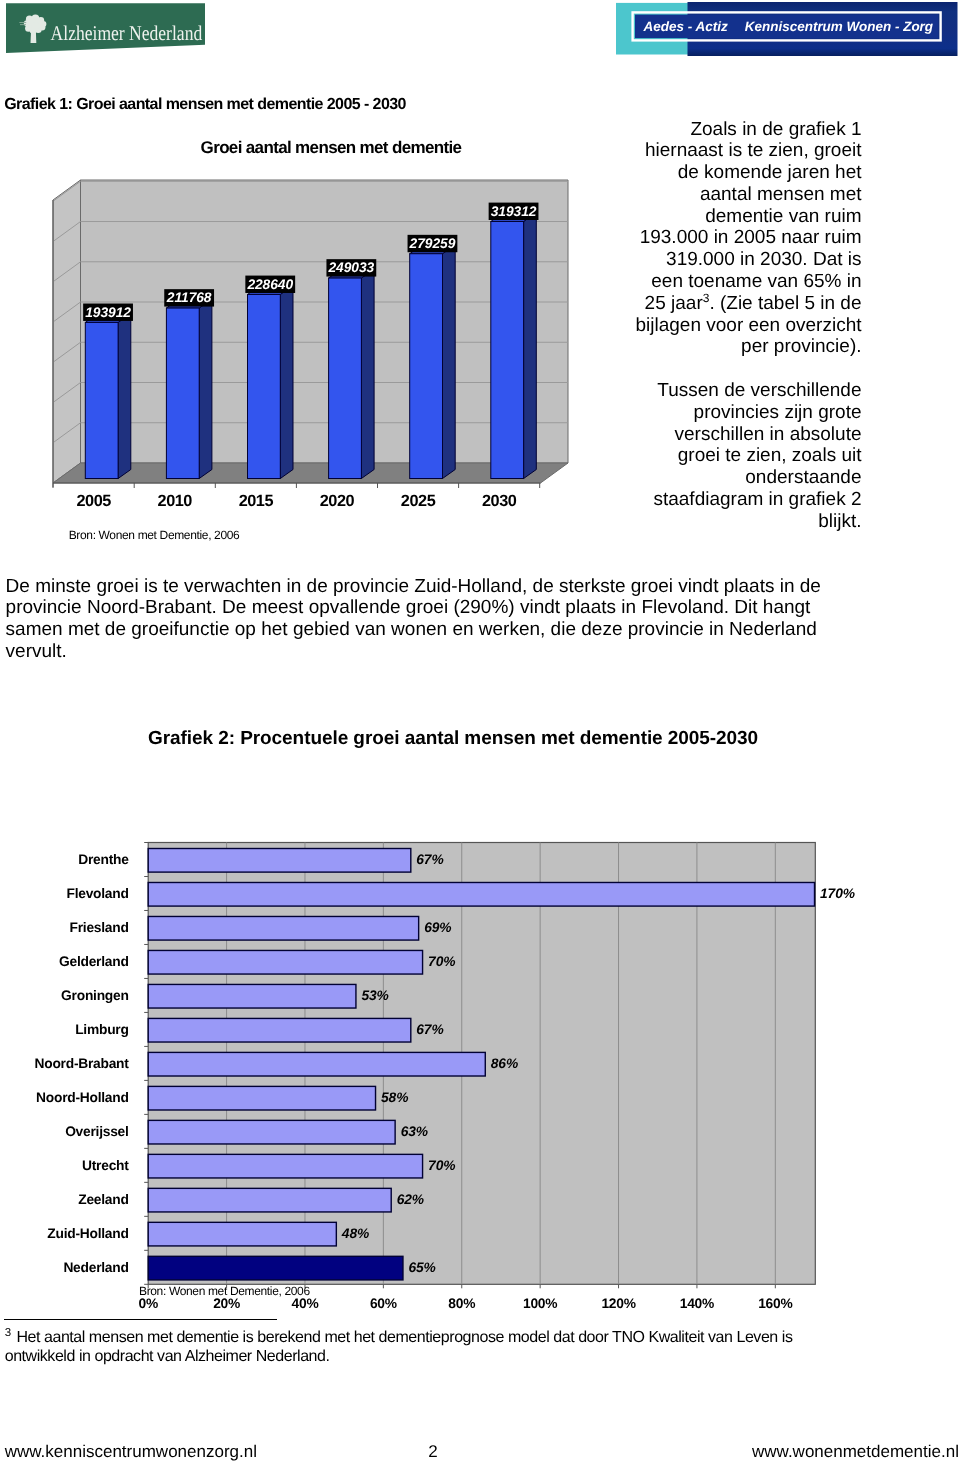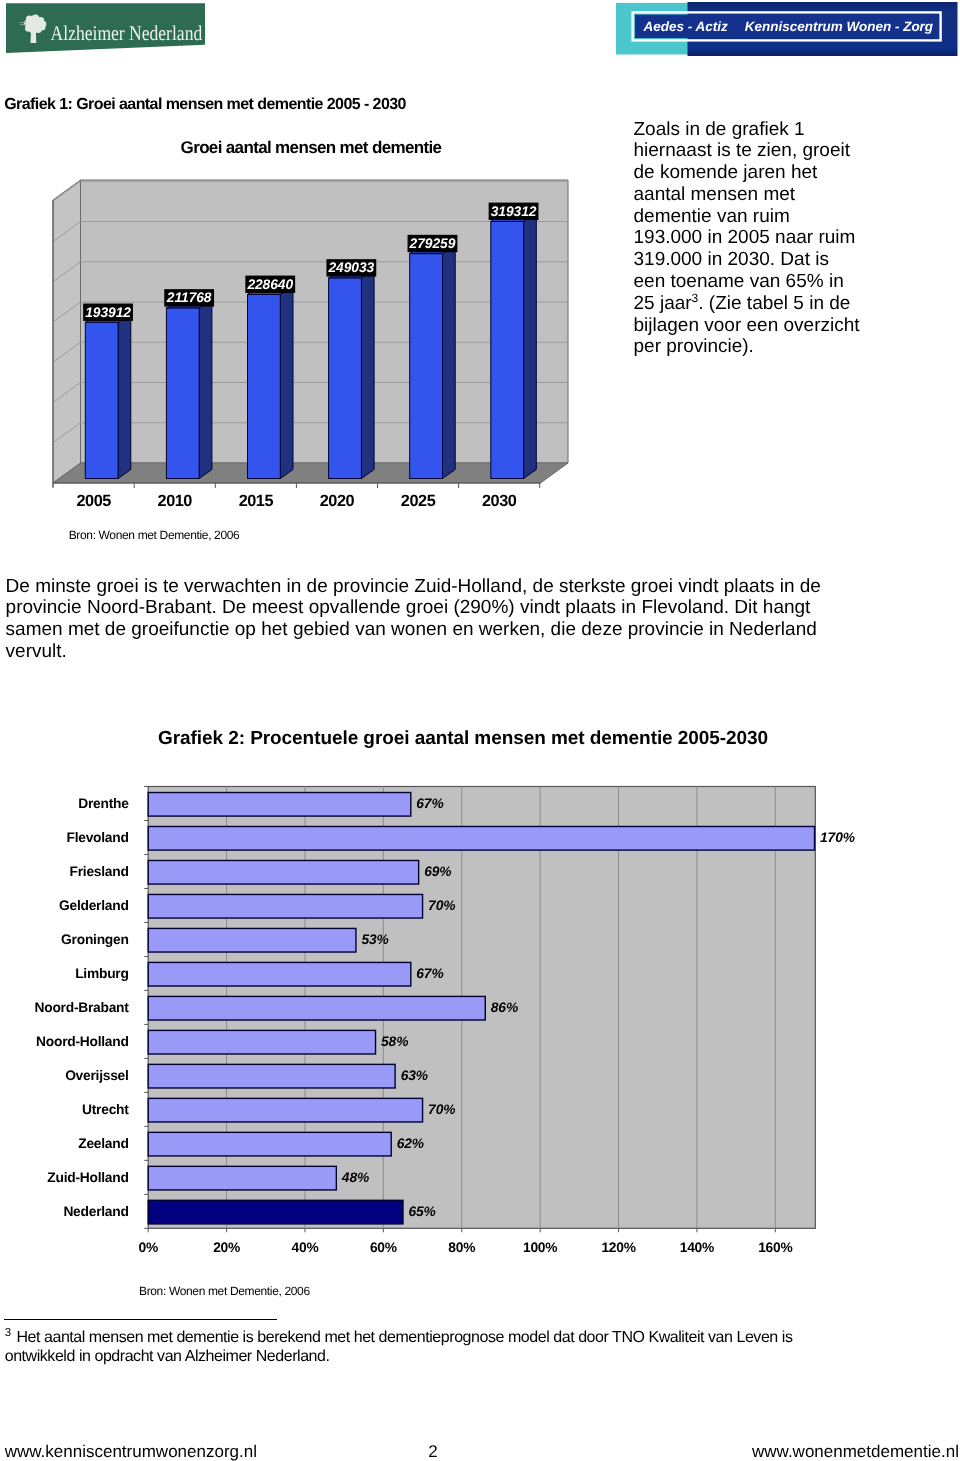--- a/index.html
+++ b/index.html
@@ -10,48 +10,48 @@
   .page{position:relative;width:960px;height:1461px;will-change:opacity;opacity:0.9999;}
   .abs{position:absolute;}
 
   
   #hdr-left{left:6px;top:3px;width:200px;height:50px;}
   #hdr-left svg{display:block;}
   #hdr-right{left:616px;top:2px;width:342px;height:65px;}
 
   
   #fig1-cap{left:4.2px;top:95.5px;font-size:16px;font-weight:700;letter-spacing:-0.57px;white-space:nowrap;}
-  #fig2-cap{left:158px;top:728.3px;font-size:19px;font-weight:700;letter-spacing:-0.07px;white-space:nowrap;}
-
-  .chart1-title{font-size:17px;font-weight:700;letter-spacing:-0.65px;white-space:nowrap;}
+  #fig2-cap{left:148px;top:728.3px;font-size:19px;font-weight:700;letter-spacing:-0.07px;white-space:nowrap;}
+
+  .chart1-title{font-size:17px;font-weight:700;letter-spacing:-0.65px;white-space:nowrap;margin-left:20px;}
   #c1-title{left:180.6px;top:137.5px;}
 
   .srcnote{font-size:12px;letter-spacing:-0.35px;white-space:nowrap;}
   #c1-src{left:68.7px;top:527.5px;}
   #c2-src{left:139px;top:1283.5px;}
 
-  #sidebar{left:633.5px;top:118.5px;width:228px;font-size:19px;line-height:21.8px;}
+  #sidebar{left:633.5px;top:118.5px;width:228px;font-size:19px;line-height:21.8px;text-align:right;}
   #sidebar p{margin:0;}
   #sidebar .gap{height:21.8px;}
   sup{font-size:12px;vertical-align:super;line-height:0;}
 
   #bodypara{left:5.6px;top:575.7px;width:840px;font-size:19px;line-height:21.8px;}
 
   
   #fn-rule{left:3.75px;top:1318.8px;width:273px;height:0;border-top:1.2px solid #000;}
   #footnote{left:4.7px;top:1329px;width:810px;font-size:16px;line-height:18.8px;letter-spacing:-0.45px;}
   #footnote .mk{font-size:11.5px;vertical-align:super;line-height:0;margin-right:1.8px;}
 
   
   #pgfooter{left:0px;top:1444.2px;width:960px;height:18px;font-size:17px;font-weight:400;line-height:15px;}
   #pgfooter .l{position:absolute;left:4.7px;top:0;}
   #pgfooter .c{position:absolute;left:403px;top:0;width:60px;text-align:center;}
   #pgfooter .r{position:absolute;left:704px;top:0;margin-left:48px;}
   
-  #chart2{left:0px;top:772px;width:900px;height:500px;}
+  #chart2{left:0px;top:828px;width:900px;height:500px;}
   .c2-cat{position:absolute;font-size:13.8px;font-weight:700;text-align:right;white-space:nowrap;line-height:14px;letter-spacing:-0.25px;}
   .c2-lbl{position:absolute;font-size:13.8px;font-weight:700;font-style:italic;white-space:nowrap;line-height:14px;letter-spacing:-0.1px;}
   .c2-tick{position:absolute;font-size:13.8px;font-weight:700;text-align:center;line-height:14px;letter-spacing:-0.25px;}
 </style>
 </head>
 <body>
 
 <div class="page">
 
   <div class="abs" id="hdr-left">
@@ -166,20 +166,21 @@
           <text x="336.95" y="506.2" text-anchor="middle" font-family="'Liberation Sans',sans-serif" font-size="16.3" font-weight="bold" fill="#000000" letter-spacing="-0.45">2020</text>
           <text x="418.05" y="506.2" text-anchor="middle" font-family="'Liberation Sans',sans-serif" font-size="16.3" font-weight="bold" fill="#000000" letter-spacing="-0.45">2025</text>
           <text x="499.15000000000003" y="506.2" text-anchor="middle" font-family="'Liberation Sans',sans-serif" font-size="16.3" font-weight="bold" fill="#000000" letter-spacing="-0.45">2030</text>
         </g>
       </svg></div>
   <div class="abs srcnote" id="c1-src">Bron: Wonen met Dementie, 2006</div>
 
   <div class="abs" id="sidebar">
     <p><span>Zoals in de grafiek 1 hiernaast is te zien, groeit de komende jaren het aantal mensen met dementie van ruim 193.000 in 2005 naar ruim 319.000 in 2030. Dat is een toename van 65% in 25 jaar</span><sup>3</sup><span>. (Zie tabel 5 in de bijlagen voor een overzicht per provincie).</span></p>
     <div class="gap"></div>
+    <p>Tussen de verschillende provincies zijn grote verschillen in absolute groei te zien, zoals uit onderstaande staafdiagram in grafiek 2 blijkt.</p>
   </div>
 
   <div class="abs" id="bodypara">De minste groei is te verwachten in de provincie Zuid-Holland, de sterkste groei vindt plaats in de provincie Noord-Brabant. De meest opvallende groei (290%) vindt plaats in Flevoland. Dit hangt samen met de groeifunctie op het gebied van wonen en werken, die deze provincie in Nederland vervult.</div>
 
   <div class="abs cap" id="fig2-cap">Grafiek 2: Procentuele groei aantal mensen met dementie 2005-2030</div>
   <div class="abs" id="chart2"><svg width="900" height="500" viewBox="0 0 900 500">
         <rect x="148.2" y="14.5" width="667.0999999999999" height="441.79999999999995" fill="#c0c0c0" stroke="#555" stroke-width="1.2"></rect>
         <line x1="226.59012925969446" y1="14.5" x2="226.59012925969446" y2="456.29999999999995" stroke="#8d8d8d" stroke-width="1"></line>
         <line x1="304.98025851938894" y1="14.5" x2="304.98025851938894" y2="456.29999999999995" stroke="#8d8d8d" stroke-width="1"></line>
         <line x1="383.37038777908344" y1="14.5" x2="383.37038777908344" y2="456.29999999999995" stroke="#8d8d8d" stroke-width="1"></line>

